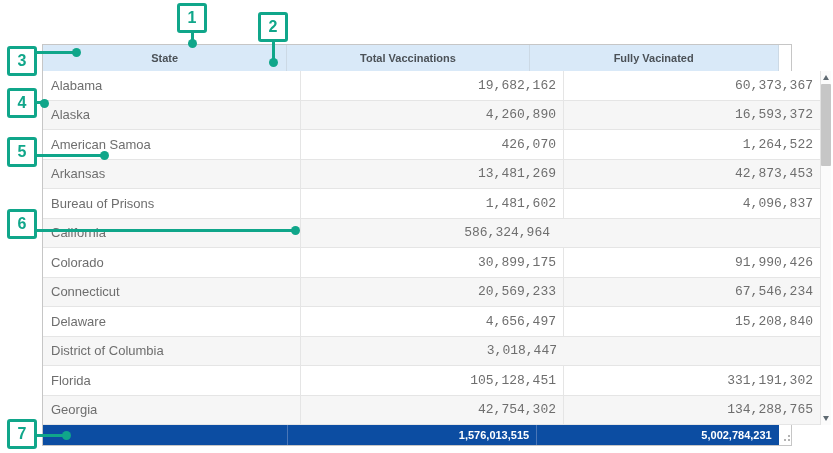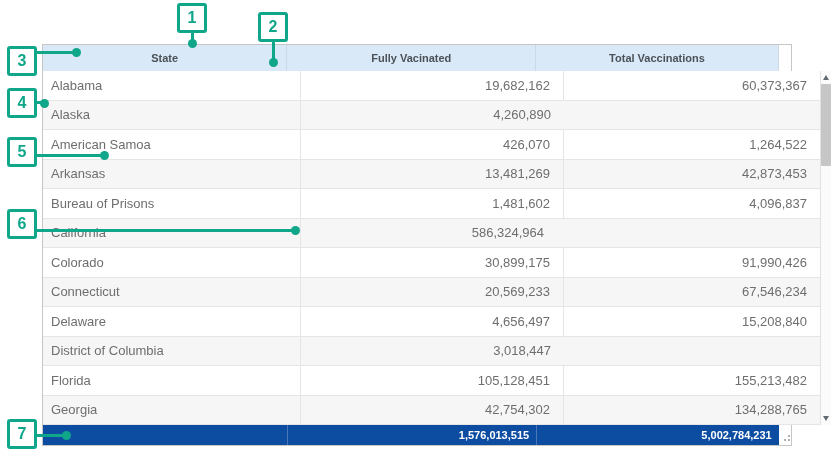--- a/index.html
+++ b/index.html
@@ -18,21 +18,21 @@
   .col-fully{width:263px;}
   .col-total{width:256px;}
 
   .body{flex:1;display:flex;min-height:0;}
   .rows{width:777px;display:flex;flex-direction:column;}
   .trow{flex:1;display:flex;border-bottom:1px solid #e5e5e5;box-sizing:border-box;background:#ffffff;}
   .trow:nth-child(even){background:#f6f6f6;}
   .tcell{display:flex;align-items:center;font-size:13px;color:#6e6e6e;box-sizing:border-box;
          border-right:1px solid #e5e5e5;white-space:nowrap;overflow:hidden;}
   .tcell.state{padding-left:8px;}
-  .tcell.num{justify-content:flex-end;padding-right:13px;}
+  .tcell.num{justify-content:flex-end;padding-right:7px;font-family:Liberation Mono, monospace;}
   .tcell:last-child{border-right:none;}
 
   
   .scrollbar{width:13px;background:#fbfbfb;border-left:1px solid #e2e2e2;box-sizing:border-box;
              display:flex;flex-direction:column;align-items:center;}
   .sb-btn{height:13px;flex:0 0 13px;width:100%;display:flex;align-items:center;justify-content:center;}
   .tri-up{width:0;height:0;border-left:3px solid transparent;border-right:3px solid transparent;border-bottom:5px solid #5f6a72;}
   .tri-down{width:0;height:0;border-left:3px solid transparent;border-right:3px solid transparent;border-top:5px solid #5f6a72;}
   .sb-thumb{width:10px;height:82px;background:#c6c6c6;border-radius:1px;}
   .sb-fill{flex:1;}
@@ -66,35 +66,36 @@
 </style>
 </head>
 <body>
 
 <div class="canvas">
 
   <div class="widget">
 
     <div class="hdr">
       <div class="hdr-cell col-state">State</div>
+      <div class="hdr-cell col-total">Total Vaccinations</div>
       <div class="hdr-cell col-fully">Fully Vacinated</div>
-      <div class="hdr-cell col-total">Total Vaccinations</div>
       <div class="hdr-spacer"></div>
     </div>
 
     <div class="body">
       <div class="rows">
           <div class="trow">
             <div class="tcell state col-state">Alabama</div>
             <div class="tcell num col-fully">19,682,162</div>
             <div class="tcell num col-total">60,373,367</div>
           </div>
           <div class="trow">
             <div class="tcell state col-state">Alaska</div>
             <div class="tcell num col-fully">4,260,890</div>
+            <div class="tcell num col-total">16,593,372</div>
           </div>
           <div class="trow">
             <div class="tcell state col-state">American Samoa</div>
             <div class="tcell num col-fully">426,070</div>
             <div class="tcell num col-total">1,264,522</div>
           </div>
           <div class="trow">
             <div class="tcell state col-state">Arkansas</div>
             <div class="tcell num col-fully">13,481,269</div>
             <div class="tcell num col-total">42,873,453</div>
@@ -123,21 +124,21 @@
             <div class="tcell num col-fully">4,656,497</div>
             <div class="tcell num col-total">15,208,840</div>
           </div>
           <div class="trow">
             <div class="tcell state col-state">District of Columbia</div>
             <div class="tcell num col-fully">3,018,447</div>
           </div>
           <div class="trow">
             <div class="tcell state col-state">Florida</div>
             <div class="tcell num col-fully">105,128,451</div>
-            <div class="tcell num col-total">155,213,482</div>
+            <div class="tcell num col-total">331,191,302</div>
           </div>
           <div class="trow">
             <div class="tcell state col-state">Georgia</div>
             <div class="tcell num col-fully">42,754,302</div>
             <div class="tcell num col-total">134,288,765</div>
           </div>
         </div>
       <div class="scrollbar">
         <div class="sb-btn">
             <span class="tri-up"></span>

